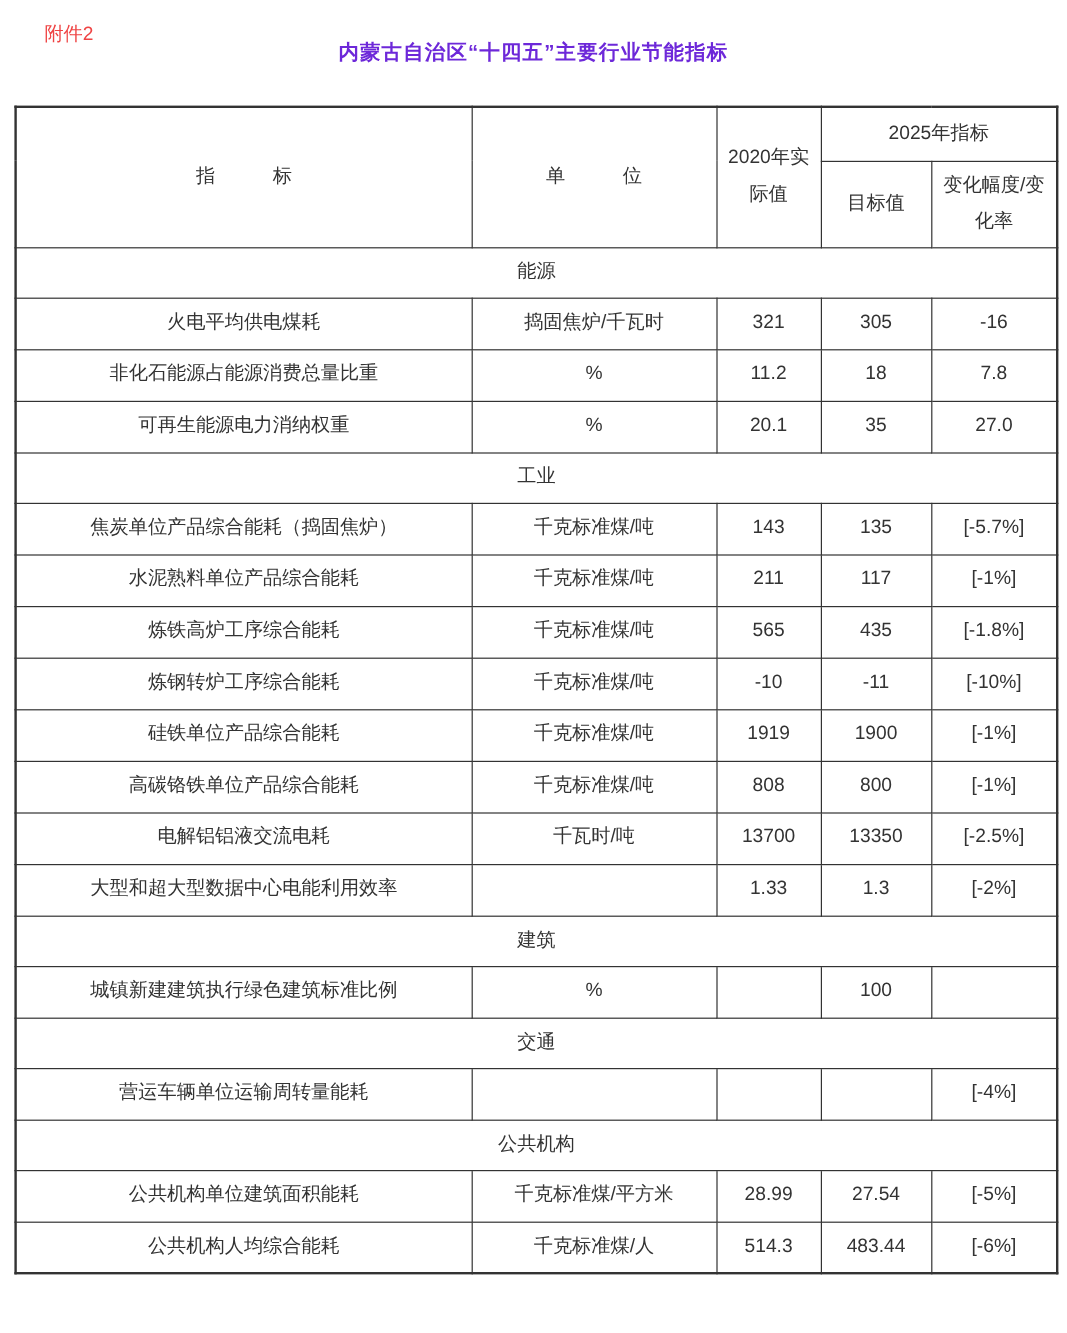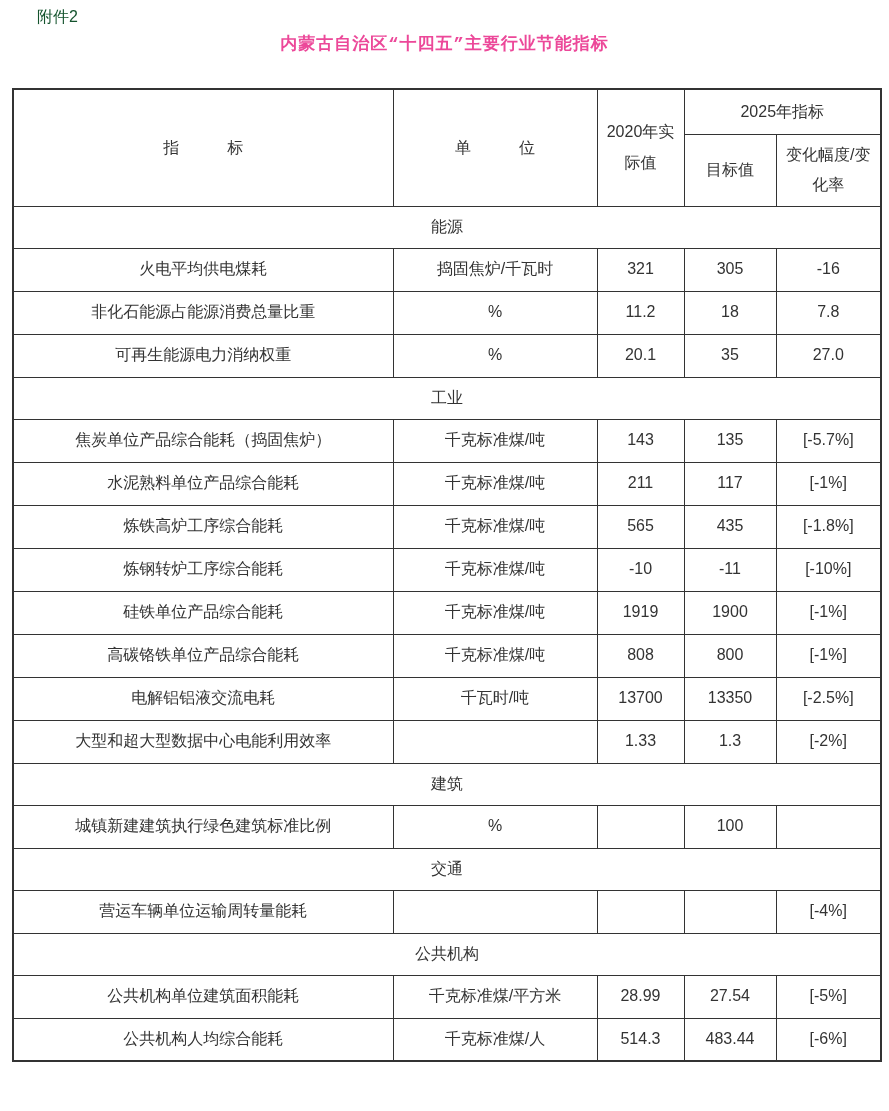--- a/index.html
+++ b/index.html
@@ -6,29 +6,28 @@
   html, body {
     width: 889px; height: 1111px;
     background: #ffffff;
     font-family: "Liberation Sans", "DejaVu Sans", sans-serif;
     color: #333333;
     overflow: hidden;
   }
   .page { position: relative; width: 889px; height: 1111px; background: #ffffff; }
 
   .attachment-label {
-    position: absolute; left: 37px; top: 7px;
-    font-size: 16px; color: #14532d;
+    position: absolute; left: 37px; top: 18px;
+    font-size: 16px; color: #ef4444;
   }
   .doc-title {
     position: absolute; top: 32px; left: 0; width: 100%;
     text-align: center;
-    font-size: 17px; font-weight: 700; color: #ec4899;
+    font-size: 17px; font-weight: 700; color: #6d28d9;
     letter-spacing: 1px;
-    font-family: Liberation Mono, monospace;
   }
 
   table.indicator-table {
     position: absolute; left: 12px; top: 88px;
     width: 868px;
     border-collapse: collapse;
     table-layout: fixed;
     border: 2px solid #333333;
   }
   .indicator-table th, .indicator-table td {

